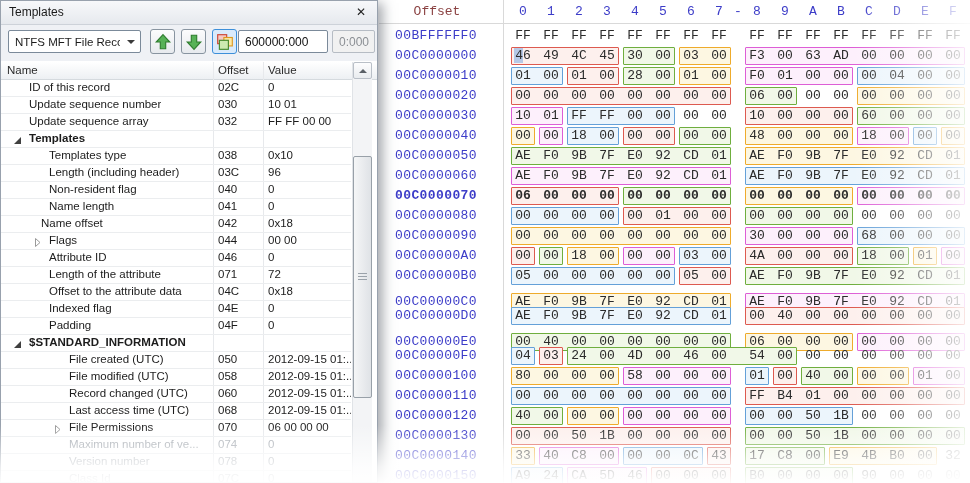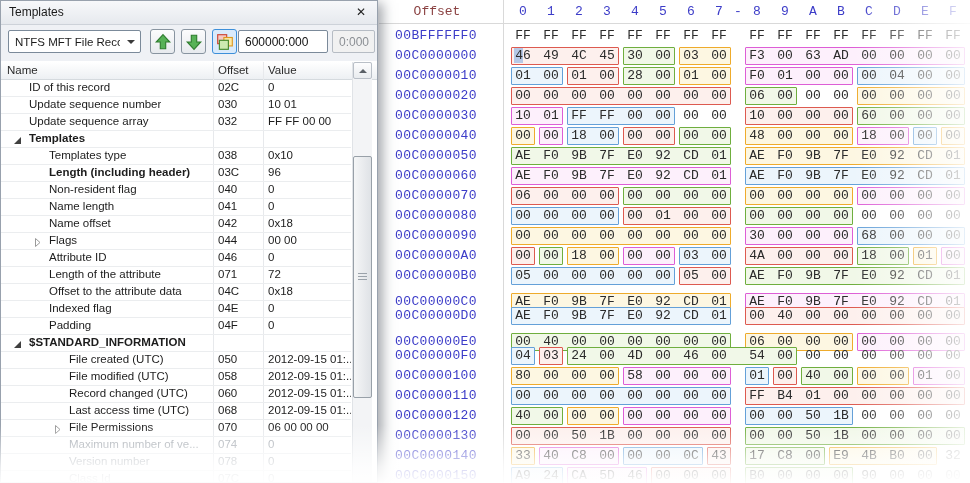--- a/index.html
+++ b/index.html
@@ -282,21 +282,21 @@
           <span class="hex-byte" style="left: 326px;">01</span>
           <span class="hex-byte" style="left: 364px;">AE</span>
           <span class="hex-byte" style="left: 392px;">F0</span>
           <span class="hex-byte" style="left: 420px;">9B</span>
           <span class="hex-byte" style="left: 448px;">7F</span>
           <span class="hex-byte" style="left: 476px;">E0</span>
           <span class="hex-byte" style="left: 504px;">92</span>
           <span class="hex-byte" style="left: 532px;">CD</span>
           <span class="hex-byte" style="left: 560px;">01</span>
         </div>
-        <div class="hex-row" style="top: 186px;">
+        <div class="hex-row" style="top: 186px; font-weight: bold;">
           <span class="hex-addr">00C0000070</span>
           <div class="fieldbox" style="left: 132px; width: 106px; border-color: rgb(221, 90, 80); background: rgb(253, 240, 237);"></div>
           <div class="fieldbox" style="left: 244px; width: 106px; border-color: rgb(111, 174, 62); background: rgb(241, 248, 232);"></div>
           <div class="fieldbox" style="left: 366px; width: 106px; border-color: rgb(238, 171, 44); background: rgb(253, 247, 226);"></div>
           <div class="fieldbox" style="left: 478px; width: 106px; border-color: rgb(221, 94, 214); background: rgb(253, 240, 252);"></div>
           <span class="hex-byte" style="left: 130px;">06</span>
           <span class="hex-byte" style="left: 158px;">00</span>
           <span class="hex-byte" style="left: 186px;">00</span>
           <span class="hex-byte" style="left: 214px;">00</span>
           <span class="hex-byte" style="left: 242px;">00</span>
@@ -697,36 +697,36 @@
           <span class="nm" style="left: 28px; max-width: 184px;">Templates</span>
           <span class="of"></span>
           <span class="vl"></span>
         </div>
         <div class="trow">
           <span class="nm" style="left: 48px; max-width: 164px;">Templates type</span>
           <span class="of">038</span>
           <span class="vl">0x10</span>
         </div>
         <div class="trow">
-          <span class="nm" style="left: 48px; max-width: 164px; font-weight: bold;">Length (including header)</span>
+          <span class="nm" style="left: 48px; max-width: 164px;">Length (including header)</span>
           <span class="of">03C</span>
           <span class="vl">96</span>
         </div>
         <div class="trow">
           <span class="nm" style="left: 48px; max-width: 164px;">Non-resident flag</span>
           <span class="of">040</span>
           <span class="vl">0</span>
         </div>
         <div class="trow">
           <span class="nm" style="left: 48px; max-width: 164px;">Name length</span>
           <span class="of">041</span>
           <span class="vl">0</span>
         </div>
         <div class="trow">
-          <span class="nm" style="left: 48px; max-width: 164px;">Name offset</span>
+          <span class="nm" style="left: 40px; max-width: 164px;">Name offset</span>
           <span class="of">042</span>
           <span class="vl">0x18</span>
         </div>
         <div class="trow">
           <span class="expander" style="left: 32px;"><svg width="9" height="9" viewBox="0 0 9 9">
               <polygon points="2.5,0.5 2.5,8.5 7,4.5" fill="#ffffff" stroke="#9a9a9a"></polygon>
             </svg></span>
           <span class="nm" style="left: 48px; max-width: 164px;">Flags</span>
           <span class="of">044</span>
           <span class="vl">00 00</span>

